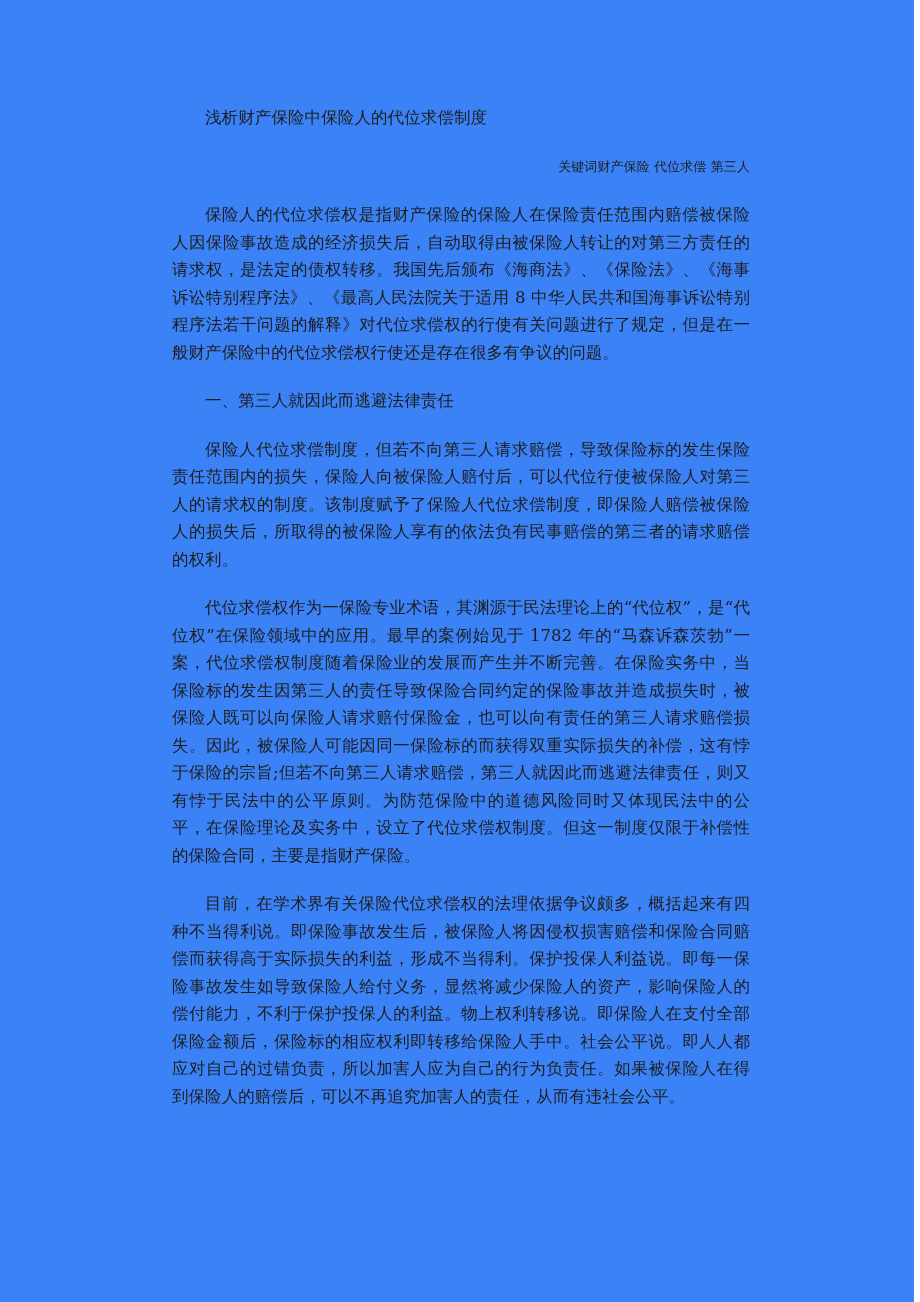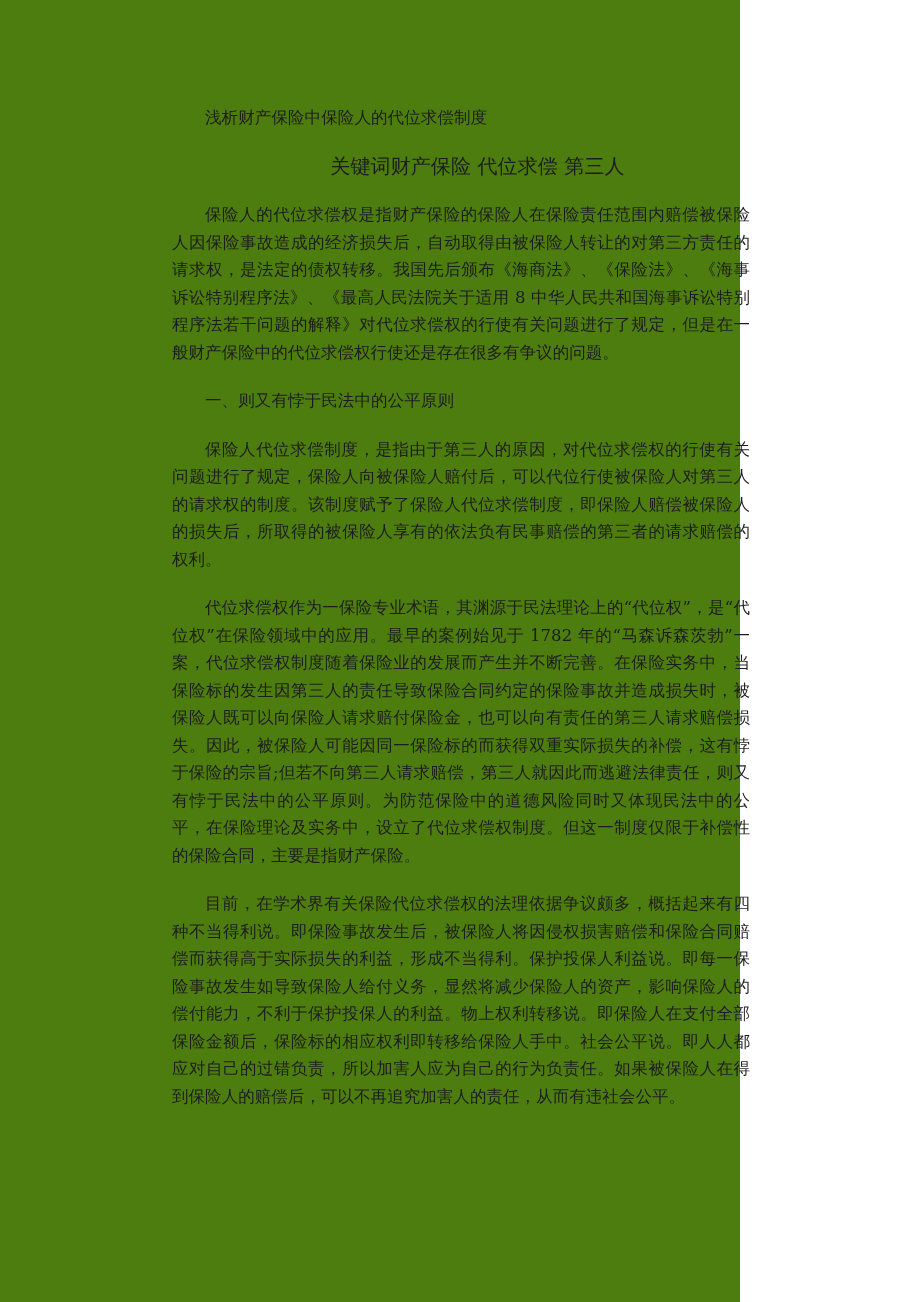--- a/index.html
+++ b/index.html
@@ -12,23 +12,23 @@
     width: 920px;
     height: 1302px;
     overflow: hidden;
     font-family: "DejaVu Serif", "Liberation Serif", serif;
     color: #1b1b1b;
     -webkit-font-smoothing: antialiased;
   }
 
   .page {
     position: relative;
-    width: 740px;
+    width: 914px;
     height: 1302px;
-    background: #4d7c0f;
+    background: #3b82f6;
     box-sizing: border-box;
   }
 
   .doc-body {
     position: absolute;
     left: 172px;
     top: 104px;
     width: 578px;
   }
 
@@ -49,27 +49,27 @@
     line-height: 27.5px;
     text-indent: 33px;
     letter-spacing: 0.1px;
     color: #1d1d1d;
     margin: 0 0 21px 0;
     text-align: left;
     white-space: nowrap;
   }
 
   .keywords-line {
-    font-size: 20px;
+    font-size: 13px;
     line-height: 27.5px;
     text-indent: 33px;
     letter-spacing: 0.1px;
     color: #1d1d1d;
     margin: 0 0 21px 0;
-    text-align: center;
+    text-align: right;
     white-space: nowrap;
   }
 
   p.para {
     font-size: 16.5px;
     line-height: 27.5px;
     letter-spacing: 0.05px;
     color: #1d1d1d;
     margin: 0 0 21px 0;
     text-indent: 33px;
@@ -87,22 +87,22 @@
 <div class="page">
   <div class="doc-body">
 
     <div class="title-line">浅析财产保险中保险人的代位求偿制度</div>
 
 
     <div class="keywords-line">关键词财产保险  代位求偿  第三人</div>
 
     <p class="para">保险人的代位求偿权是指财产保险的保险人在保险责任范围内赔偿被保险人因保险事故造成的经济损失后，自动取得由被保险人转让的对第三方责任的请求权，是法定的债权转移。我国先后颁布《海商法》、《保险法》、《海事诉讼特别程序法》、《最高人民法院关于适用 8 中华人民共和国海事诉讼特别程序法若干问题的解释》对代位求偿权的行使有关问题进行了规定，但是在一般财产保险中的代位求偿权行使还是存在很多有争议的问题。</p>
 
-    <div class="heading-line">一、则又有悖于民法中的公平原则</div>
+    <div class="heading-line">一、第三人就因此而逃避法律责任</div>
 
-    <p class="para">保险人代位求偿制度，是指由于第三人的原因，对代位求偿权的行使有关问题进行了规定，保险人向被保险人赔付后，可以代位行使被保险人对第三人的请求权的制度。该制度赋予了保险人代位求偿制度，即保险人赔偿被保险人的损失后，所取得的被保险人享有的依法负有民事赔偿的第三者的请求赔偿的权利。</p>
+    <p class="para">保险人代位求偿制度，但若不向第三人请求赔偿，导致保险标的发生保险责任范围内的损失，保险人向被保险人赔付后，可以代位行使被保险人对第三人的请求权的制度。该制度赋予了保险人代位求偿制度，即保险人赔偿被保险人的损失后，所取得的被保险人享有的依法负有民事赔偿的第三者的请求赔偿的权利。</p>
 
     <p class="para">代位求偿权作为一保险专业术语，其渊源于民法理论上的“代位权”，是“代位权”在保险领域中的应用。最早的案例始见于 1782 年的“马森诉森茨勃”一案，代位求偿权制度随着保险业的发展而产生并不断完善。在保险实务中，当保险标的发生因第三人的责任导致保险合同约定的保险事故并造成损失时，被保险人既可以向保险人请求赔付保险金，也可以向有责任的第三人请求赔偿损失。因此，被保险人可能因同一保险标的而获得双重实际损失的补偿，这有悖于保险的宗旨;但若不向第三人请求赔偿，第三人就因此而逃避法律责任，则又有悖于民法中的公平原则。为防范保险中的道德风险同时又体现民法中的公平，在保险理论及实务中，设立了代位求偿权制度。但这一制度仅限于补偿性的保险合同，主要是指财产保险。</p>
 
     <p class="para">目前，在学术界有关保险代位求偿权的法理依据争议颇多，概括起来有四种不当得利说。即保险事故发生后，被保险人将因侵权损害赔偿和保险合同赔偿而获得高于实际损失的利益，形成不当得利。保护投保人利益说。即每一保险事故发生如导致保险人给付义务，显然将减少保险人的资产，影响保险人的偿付能力，不利于保护投保人的利益。物上权利转移说。即保险人在支付全部保险金额后，保险标的相应权利即转移给保险人手中。社会公平说。即人人都应对自己的过错负责，所以加害人应为自己的行为负责任。如果被保险人在得到保险人的赔偿后，可以不再追究加害人的责任，从而有违社会公平。</p>
 
   </div>
 </div>
 
 </body></html>

